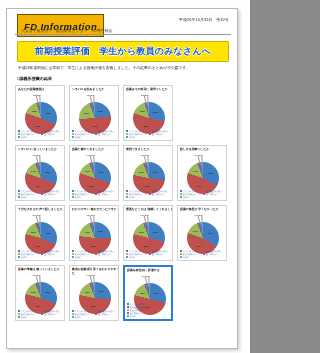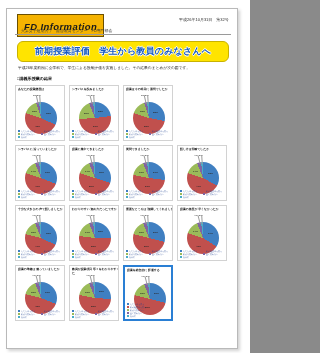--- a/index.html
+++ b/index.html
@@ -13,21 +13,21 @@
   .fdbox{position:absolute;left:10px;top:5px;background:#f5b301;
          border:1px solid #6b5000;padding:1px 6px 2px 6px;}
   .fdbox span{font-size:9.5px;font-weight:bold;font-style:italic;color:#1a1a1a;
               letter-spacing:.4px;white-space:nowrap;}
   .org{position:absolute;left:14px;top:19px;font-size:2.9px;color:#3a3a3a;white-space:nowrap;
        transform:scale(1.35);transform-origin:left top;}
   .issue{position:absolute;right:8px;top:8px;font-size:3.2px;color:#2a2a2a;white-space:nowrap;
          transform:scale(1.25);transform-origin:right top;}
   .hrule{position:absolute;left:8px;right:6px;top:25px;height:1px;background:#9a9a9a;}
   .banner{position:absolute;left:10px;top:32px;width:210px;height:19px;
-          background:#ffe400;border:1px solid #c9b200;border-radius:6px;
+          background:#ffe400;border:1px solid #c9b200;border-radius:1px;
           display:flex;align-items:center;justify-content:center;overflow:hidden;}
   .banner span{font-size:9px;font-weight:bold;color:#1559c0;white-space:nowrap;
                letter-spacing:.2px;
                text-shadow:0.6px 0 0 #fff,-0.6px 0 0 #fff,0 0.6px 0 #fff,0 -0.6px 0 #fff;}
   .lead{position:absolute;left:11px;top:56px;right:10px;font-size:3.1px;color:#222;
         white-space:nowrap;transform:scale(1.22);transform-origin:left top;}
   .sechead{position:absolute;left:10px;top:67px;font-size:3.4px;color:#111;font-weight:bold;
            white-space:nowrap;transform:scale(1.2);transform-origin:left top;}
   #grid{position:absolute;left:8px;top:76px;width:216px;}
   .row{display:flex;gap:4px;margin-bottom:4px;}

